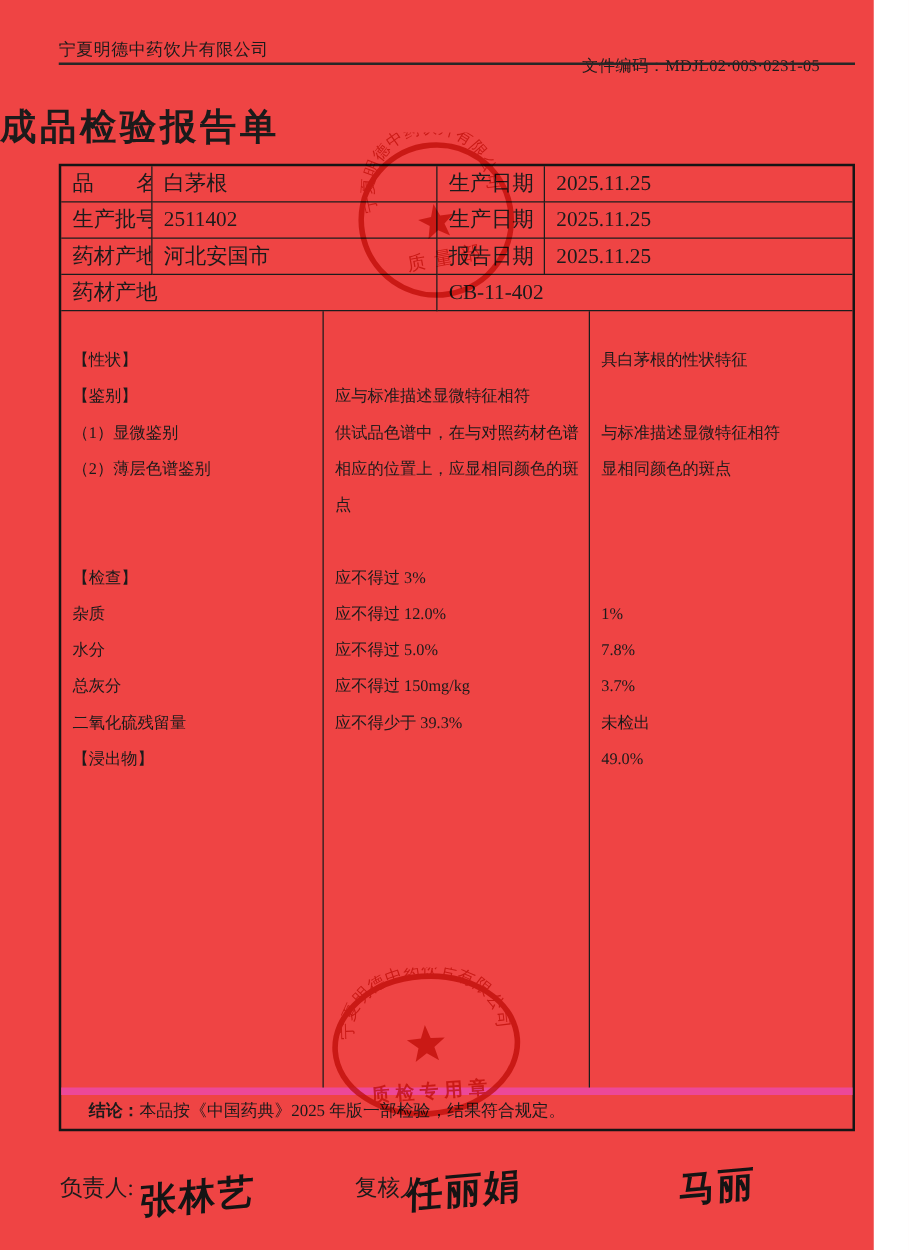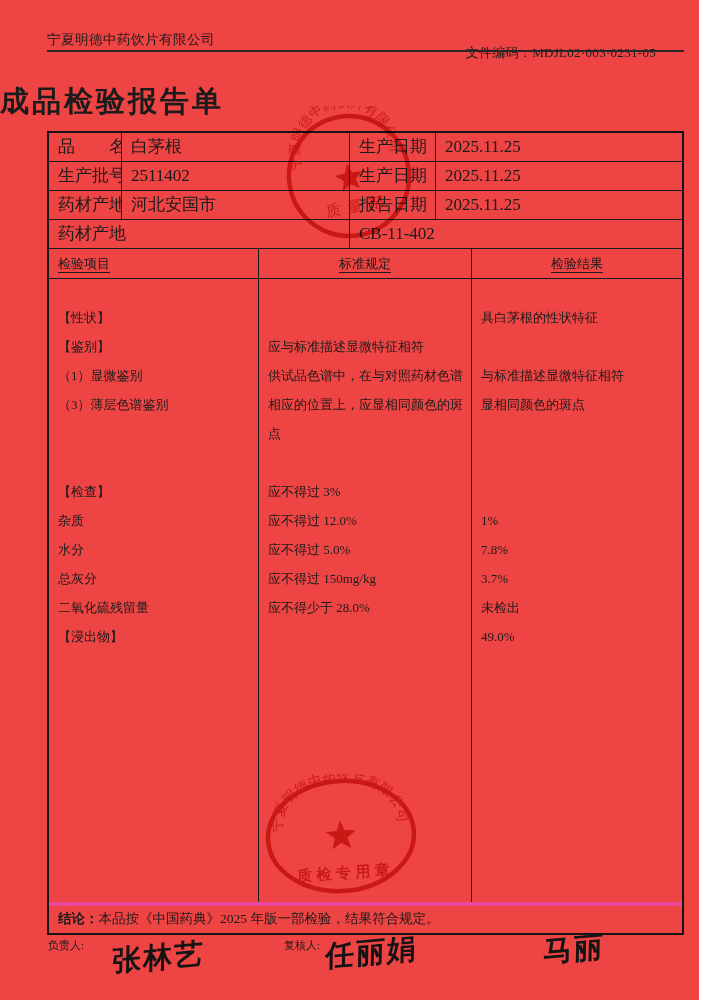--- a/index.html
+++ b/index.html
@@ -24,28 +24,28 @@
   .span2a{grid-column:1/3;}
   .span2b{grid-column:3/5;font-family:Liberation Serif, serif;}
   
   .sec-grid{grid-template-columns:210px 213px 1fr;}
   .sec-cell{height:30px;line-height:29px;font-size:13px;box-sizing:border-box;
             border-bottom:1px solid #1c1c1c;}
   .sec-cell span{text-decoration:underline;text-underline-offset:4px;}
   .sec-left{padding-left:9px;text-align:left;}
   .sec-center{text-align:center;}
   
-  .body-grid{grid-template-columns:210px 213px 1fr;height:627px;border-bottom:4px solid #ec4899;box-sizing:border-box;}
+  .body-grid{grid-template-columns:210px 213px 1fr;height:627px;border-bottom:6px solid #ec4899;box-sizing:border-box;}
   .bcol{box-sizing:border-box;padding-top:24px;padding-left:9px;padding-right:6px;}
   .line{height:29px;line-height:29px;font-size:13px;white-space:nowrap;overflow:hidden;}
   
-  .concl{height:27px;line-height:26px;font-size:13.5px;padding-left:9px;box-sizing:border-box;white-space:nowrap;}
+  .concl{height:27px;line-height:26px;font-size:13.5px;padding-left:22px;box-sizing:border-box;white-space:nowrap;}
   .concl b{font-weight:bold;}
   
-  .sig-label{position:absolute;font-size:11px;}
+  .sig-label{position:absolute;font-size:18px;}
   .sig-script{position:absolute;font-size:29px;font-weight:bold;color:#141414;
               transform:rotate(-5deg) skewX(-6deg);letter-spacing:2px;
               font-family:"Liberation Serif","DejaVu Serif",serif;}
   
   .stamp{position:absolute;mix-blend-mode:multiply;opacity:.82;pointer-events:none;}
 </style>
 </head>
 <body>
 
 <div class="sheet">
@@ -70,53 +70,48 @@
 
       <div class="cell br">药材产地</div>
       <div class="cell br">河北安国市</div>
       <div class="cell br">报告日期</div>
       <div class="cell">2025.11.25</div>
 
       <div class="cell br span2a">药材产地</div>
       <div class="cell span2b">CB-11-402</div>
     </div>
 
-    <div class="grid sec-grid">
-      <div class="sec-cell sec-left br"><span>检验项目</span></div>
-      <div class="sec-cell sec-center br"><span>标准规定</span></div>
-      <div class="sec-cell sec-center"><span>检验结果</span></div>
-    </div>
 
     <div class="grid body-grid">
       <div class="bcol br">
         <div class="line">【性状】</div>
         <div class="line">【鉴别】</div>
         <div class="line">（1）显微鉴别</div>
-        <div class="line">（3）薄层色谱鉴别</div>
+        <div class="line">（2）薄层色谱鉴别</div>
         <div class="line"></div>
         <div class="line"></div>
         <div class="line">【检查】</div>
         <div class="line">杂质</div>
         <div class="line">水分</div>
         <div class="line">总灰分</div>
         <div class="line">二氧化硫残留量</div>
         <div class="line">【浸出物】</div>
       </div>
       <div class="bcol br">
         <div class="line"></div>
         <div class="line">应与标准描述显微特征相符</div>
         <div class="line">供试品色谱中，在与对照药材色谱</div>
         <div class="line">相应的位置上，应显相同颜色的斑</div>
         <div class="line">点</div>
         <div class="line"></div>
         <div class="line">应不得过 3%</div>
         <div class="line">应不得过 12.0%</div>
         <div class="line">应不得过 5.0%</div>
         <div class="line">应不得过 150mg/kg</div>
-        <div class="line">应不得少于 28.0%</div>
+        <div class="line">应不得少于 39.3%</div>
       </div>
       <div class="bcol">
         <div class="line">具白茅根的性状特征</div>
         <div class="line"></div>
         <div class="line">与标准描述显微特征相符</div>
         <div class="line">显相同颜色的斑点</div>
         <div class="line"></div>
         <div class="line"></div>
         <div class="line"></div>
         <div class="line">1%</div>

